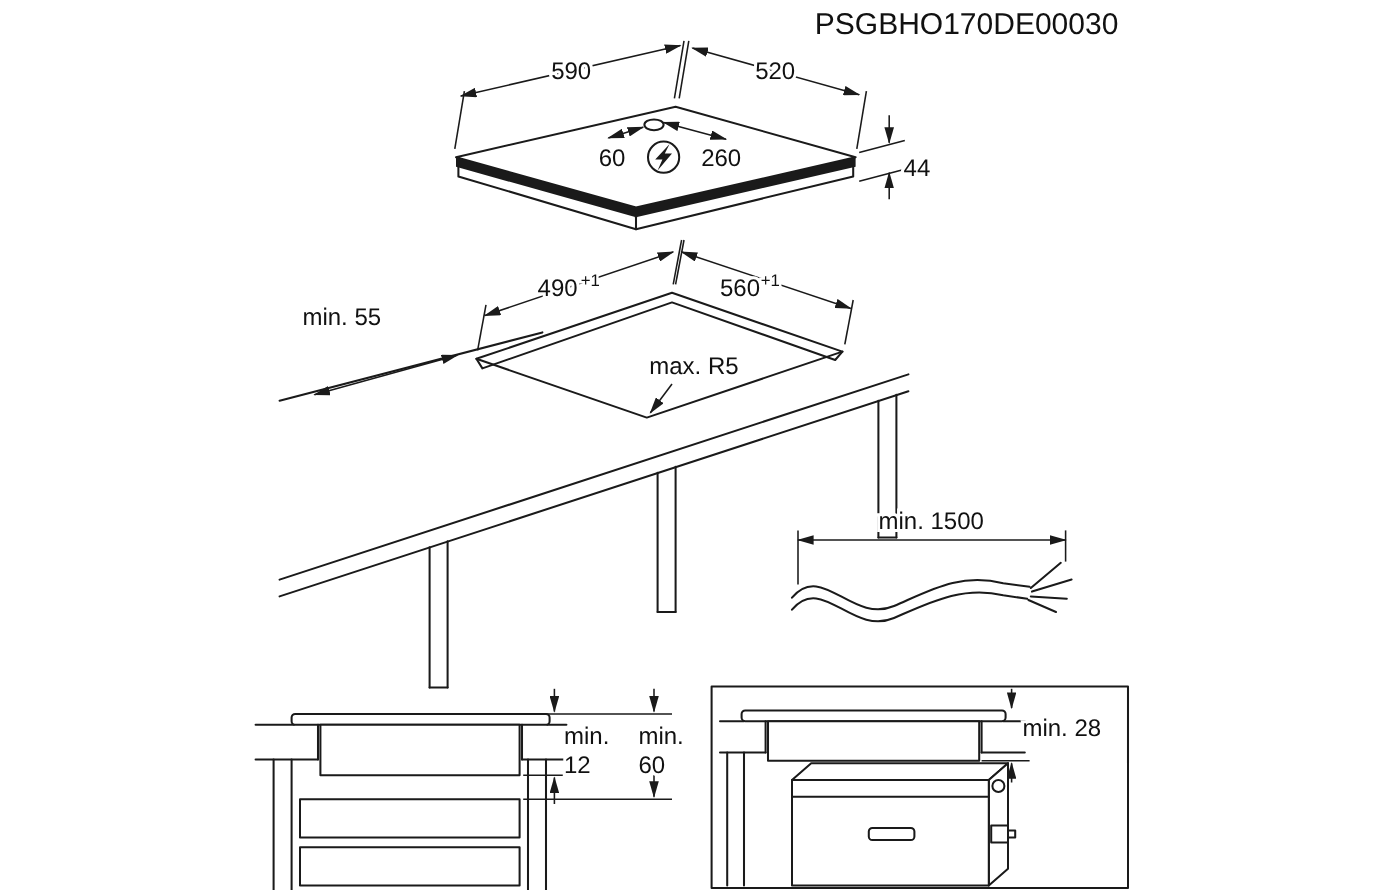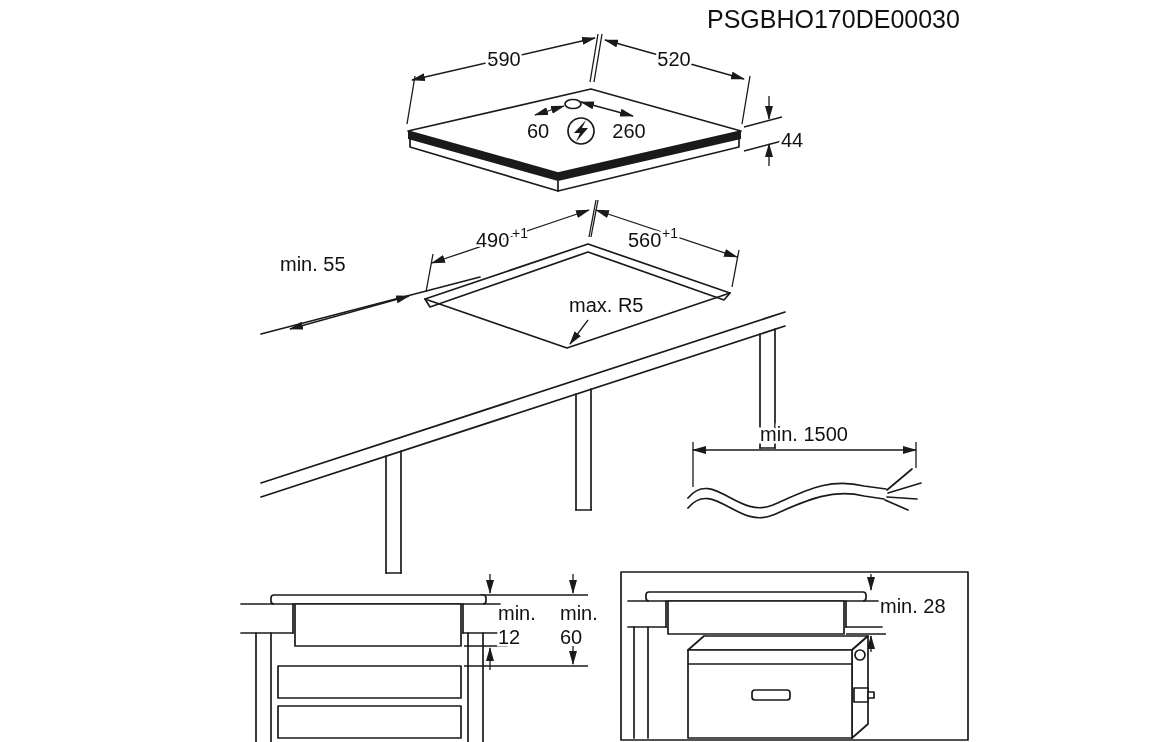--- a/index.html
+++ b/index.html
@@ -1,16 +1,16 @@
 <!DOCTYPE html>
 <html><head>
 <meta charset="utf-8">
 <style>
   html,body{margin:0;padding:0;background:#fff;}
-  .page{width:992px;height:742px;position:relative;background:#fff;padding-left:28px;}
+  .page{width:992px;height:742px;position:relative;background:#fff;}
   svg text{font-family:"Liberation Sans","DejaVu Sans",sans-serif;fill:#111;}
   .ln{stroke:#1a1a1a;stroke-width:1.7;fill:none;stroke-linecap:round;stroke-linejoin:round;}
   .lnf{stroke:#1a1a1a;stroke-width:1.7;fill:#fff;stroke-linejoin:round;}
   .dim{stroke:#1a1a1a;stroke-width:1.3;fill:none;}
   .dim-label{font-size:20px;paint-order:stroke;stroke:#fff;stroke-width:5px;}
   .sup{font-size:14px;paint-order:stroke;stroke:#fff;stroke-width:4px;}
   .title{font-size:25px;}
 </style>
 </head>
 <body>

